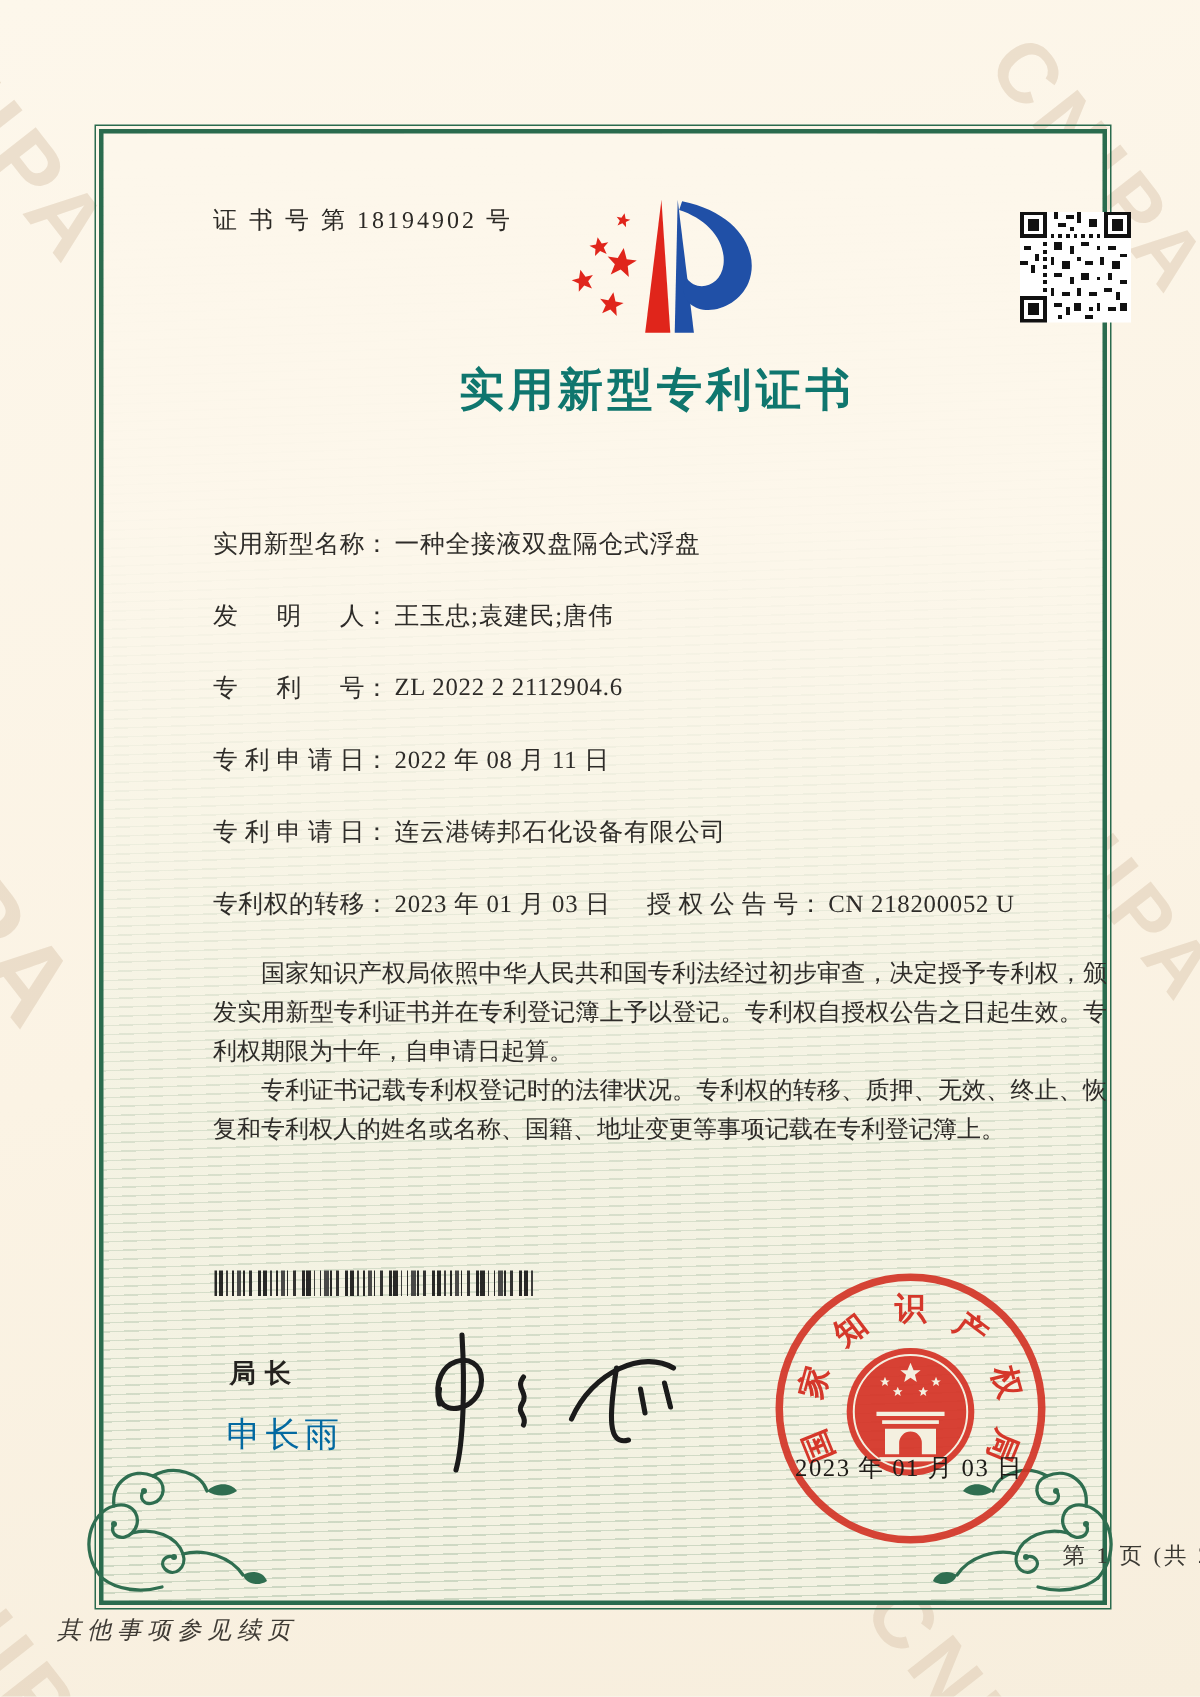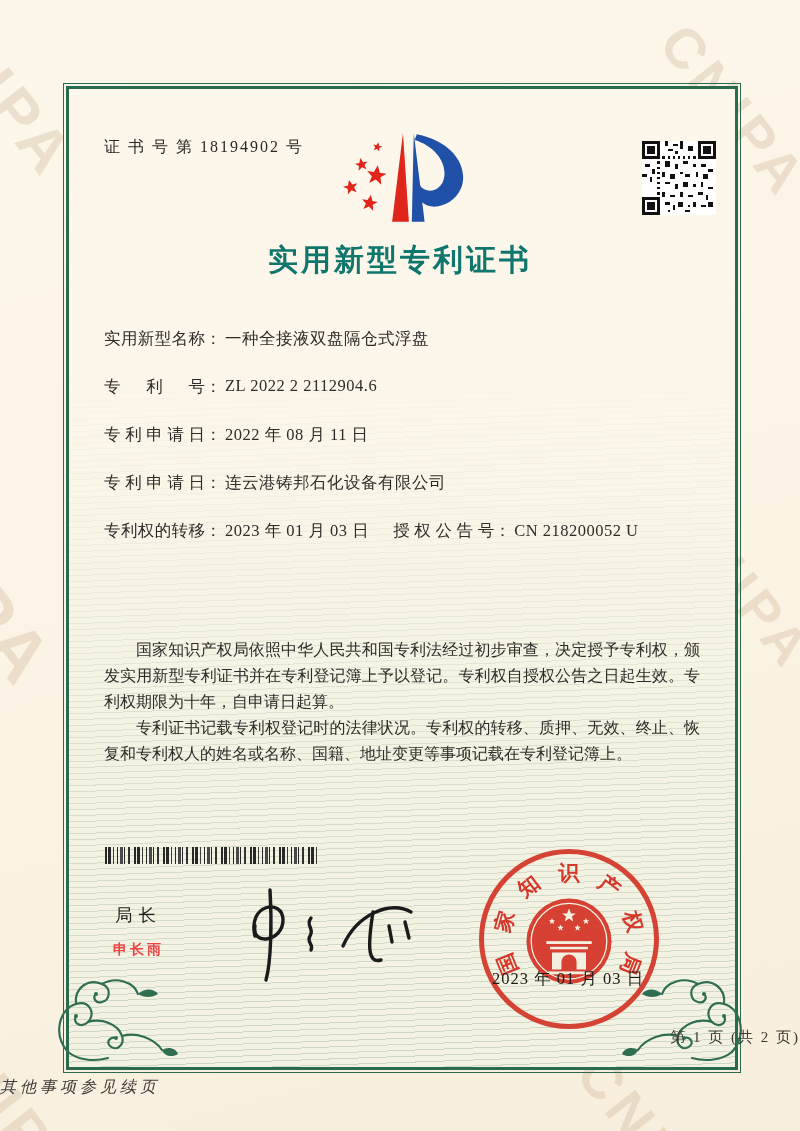--- a/index.html
+++ b/index.html
@@ -24,47 +24,47 @@
   .frame-inner{width:100%;height:100%;box-sizing:border-box;border:3px solid #2a6b4e;
     background-color:#f3f2e2;
     background-image:
       linear-gradient(180deg, rgba(253,247,235,1) 0%, rgba(253,247,235,.96) 26%,
         rgba(250,246,232,.72) 48%, rgba(245,243,228,.3) 68%, rgba(240,241,226,0) 100%),
       repeating-linear-gradient(178deg, rgba(106,146,112,.28) 0 1px, rgba(255,255,255,0) 1px 6px);
   }
 
   .flourish{position:absolute;z-index:3;}
 
-  .content{position:absolute;inset:0;z-index:4;}
+  .content{position:absolute;inset:0;z-index:4;margin-left:38px;}
   .abs{position:absolute;}
 
   .cert-no{left:104px;top:137px;font-size:16px;letter-spacing:2px;color:#2b2925;}
   .title{left:0;top:240px;width:800px;text-align:center;font-size:30px;font-weight:bold;
     letter-spacing:3px;color:#0f766e;}
 
-  .fields{left:104px;top:328px;width:612px;font-size:16.5px;color:#2e2c29;}
+  .fields{left:104px;top:352px;width:612px;font-size:16.5px;color:#2e2c29;}
   .frow{height:48px;white-space:nowrap;}
   .flabel{display:inline-block;width:101px;text-align:justify;text-align-last:justify;vertical-align:top;}
   .fcolon{display:inline-block;width:20px;vertical-align:top;}
   .fvalue{letter-spacing:.5px;}
   .grant-pair{margin-left:24px;}
 
   .paras{left:104px;top:637px;width:596px;font-size:16px;line-height:26px;
     text-align:justify;color:#2e2c29;}
   .paras p{margin:0;text-indent:2em;}
 
   .barcode{left:105px;top:847px;width:213px;height:17px;opacity:.92;
     background-image:repeating-linear-gradient(90deg,
       #161616 0 2px,transparent 2px 3px,#161616 3px 6px,transparent 6px 8px,
       #2e2e2e 8px 9px,transparent 9px 12px,#161616 12px 13px,transparent 13px 15px,
       #3a3a3a 15px 18px,transparent 18px 19px,#161616 19px 20px,transparent 20px 23px,
       #222 23px 25px,transparent 25px 29px);}
 
-  .sig-title{left:115px;top:903px;font-size:17.5px;letter-spacing:6px;color:#24221f;}
-  .sig-name{left:113px;top:941px;font-size:14px;letter-spacing:3px;color:#ef4444;font-weight:bold;}
+  .sig-title{left:115px;top:903px;font-size:17.5px;letter-spacing:6px;color:#24221f;font-weight:bold;}
+  .sig-name{left:113px;top:941px;font-size:23px;letter-spacing:3px;color:#0369a1;}
   .sig-svg{left:225px;top:884px;}
 
   .seal{left:479px;top:849px;width:180px;height:180px;border-radius:50%;
     border:5px solid rgba(211,52,38,.92);z-index:5;box-sizing:border-box;}
   .seal-char{position:absolute;left:50%;top:50%;font-size:21px;font-weight:bold;
     color:#d5372a;line-height:1;}
   .seal-emblem{position:absolute;left:50%;top:53%;transform:translate(-50%,-50%);}
   .seal-date{left:492px;top:968px;font-size:16.5px;letter-spacing:1px;color:#1d1b17;z-index:6;width:170px;}
 
   .page-num{left:0;top:1028px;width:800px;text-align:right;font-size:15px;
@@ -215,20 +215,23 @@
       </g>
     </svg>
 
     <div class="abs title">实用新型专利证书</div>
 
     <div class="abs fields">
       <div class="frow">
         <span class="flabel">实用新型名称</span><span class="fcolon">：</span><span class="fvalue">一种全接液双盘隔仓式浮盘</span>
       </div>
       <div class="frow">
+        <span class="flabel">发明人</span><span class="fcolon">：</span><span class="fvalue">王玉忠;袁建民;唐伟</span>
+      </div>
+      <div class="frow">
         <span class="flabel">专利号</span><span class="fcolon">：</span><span class="fvalue">ZL 2022 2 2112904.6</span>
       </div>
       <div class="frow">
         <span class="flabel">专利申请日</span><span class="fcolon">：</span><span class="fvalue">2022 年 08 月 11 日</span>
       </div>
       <div class="frow">
         <span class="flabel">专利申请日</span><span class="fcolon">：</span><span class="fvalue">连云港铸邦石化设备有限公司</span>
       </div>
       <div class="frow">
         <span class="flabel">专利权的转移</span><span class="fcolon">：</span><span class="fvalue">2023 年 01 月 03 日</span><span class="grant-pair"><span class="flabel">授权公告号</span><span class="fcolon">：</span><span class="fvalue">CN 218200052 U</span></span>

